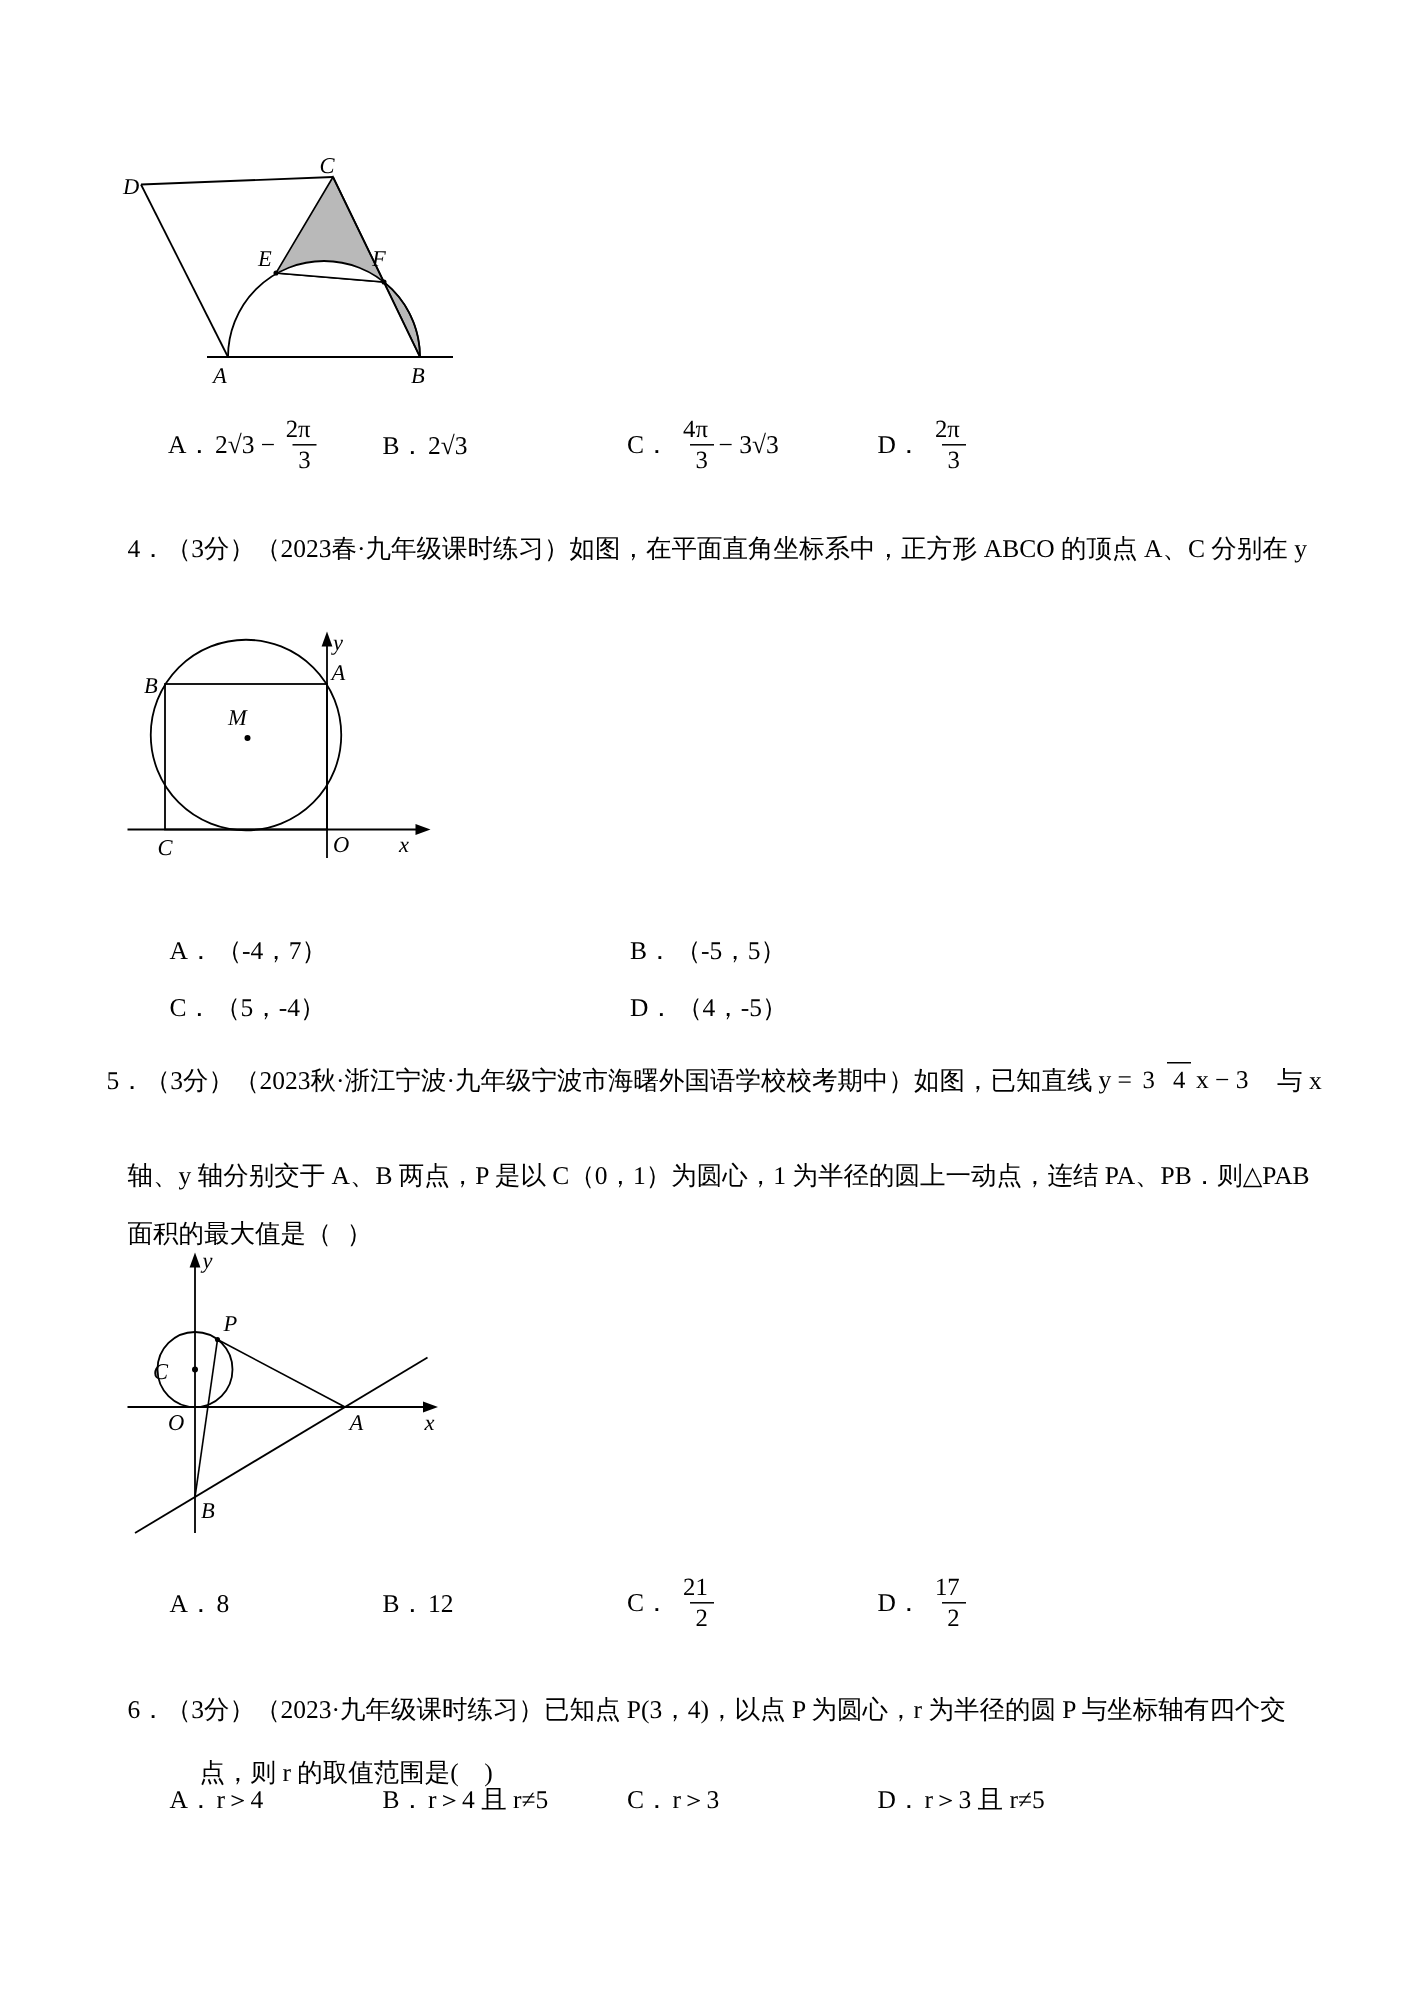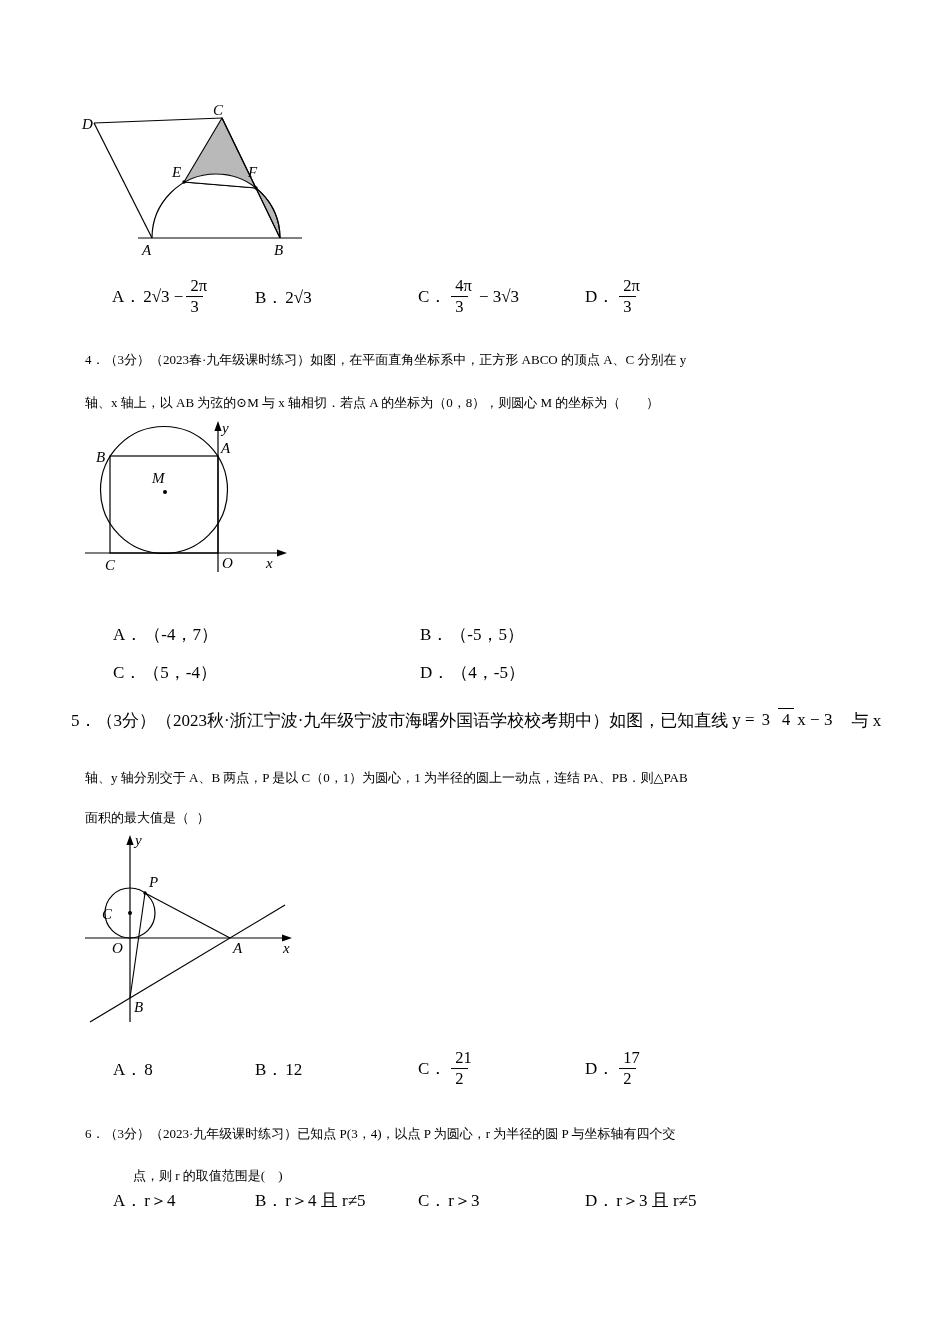--- a/index.html
+++ b/index.html
@@ -8,21 +8,21 @@
     position: relative;
     width: 950px;
     height: 1344px;
     background: #ffffff;
     color: #000;
     font-family: "Liberation Serif", "DejaVu Serif", serif;
     overflow: hidden;
   }
   .line {
     position: absolute;
-    font-size: 13px;
+    font-size: 17px;
     white-space: nowrap;
     line-height: 1.35;
   }
   .eqline {
     position: absolute;
     display: flex;
     align-items: center;
     font-size: 17px;
     white-space: nowrap;
   }
@@ -34,21 +34,21 @@
     transform: translateY(-50%);
     display: inline-flex;
     align-items: center;
     font-size: 17px;
     white-space: nowrap;
   }
   .choice .lbl { margin-right: 2px; }
   .frac {
     display: inline-flex;
     flex-direction: column;
-    align-items: flex-start;
+    align-items: flex-end;
     line-height: 1.12;
     font-size: 16.5px;
     margin: 0 3px;
   }
   .frac .num { padding: 0 4px 1px; }
   .frac .den { border-top: 1.4px solid #000; padding: 1px 4px 0; }
   .fig { position: absolute; }
   svg text {
     font-family: "Liberation Serif", "DejaVu Serif", serif;
     font-style: italic;
@@ -107,21 +107,20 @@
     <span class="choice" style="left:585px;">
       <span class="lbl">D．</span>
       <span class="frac">
         <span class="num">2π</span>
         <span class="den">3</span>
       </span>
     </span>
   </div>
 
   <p class="line" style="left:85px; top:338px;">4．（3分）（2023春·九年级课时练习）如图，在平面直角坐标系中，正方形 ABCO 的顶点 A、C 分别在 y</p>
-  <p class="line" style="left:85px; top:381px;">轴、x 轴上，以 AB 为弦的⊙M 与 x 轴相切．若点 A 的坐标为（0，8），则圆心 M 的坐标为（　　）</p>
 
   <div class="fig" style="left:82px; top:416px;">
     <svg width="215" height="168" viewBox="0 0 215 168">
       <circle cx="82" cy="74" r="63.5" fill="none" stroke="#000" stroke-width="1.2"></circle>
       <rect x="28" y="40" width="108" height="97" fill="none" stroke="#000" stroke-width="1.2"></rect>
       <line x1="3" y1="137" x2="198" y2="137" stroke="#000" stroke-width="1.2"></line>
       <polygon points="205,137 195,133.4 195,140.6" fill="#000"></polygon>
       <line x1="136" y1="156" x2="136" y2="12" stroke="#000" stroke-width="1.2"></line>
       <polygon points="136,5 132.4,15 139.6,15" fill="#000"></polygon>
       <circle cx="83" cy="76" r="2" fill="#000"></circle>

